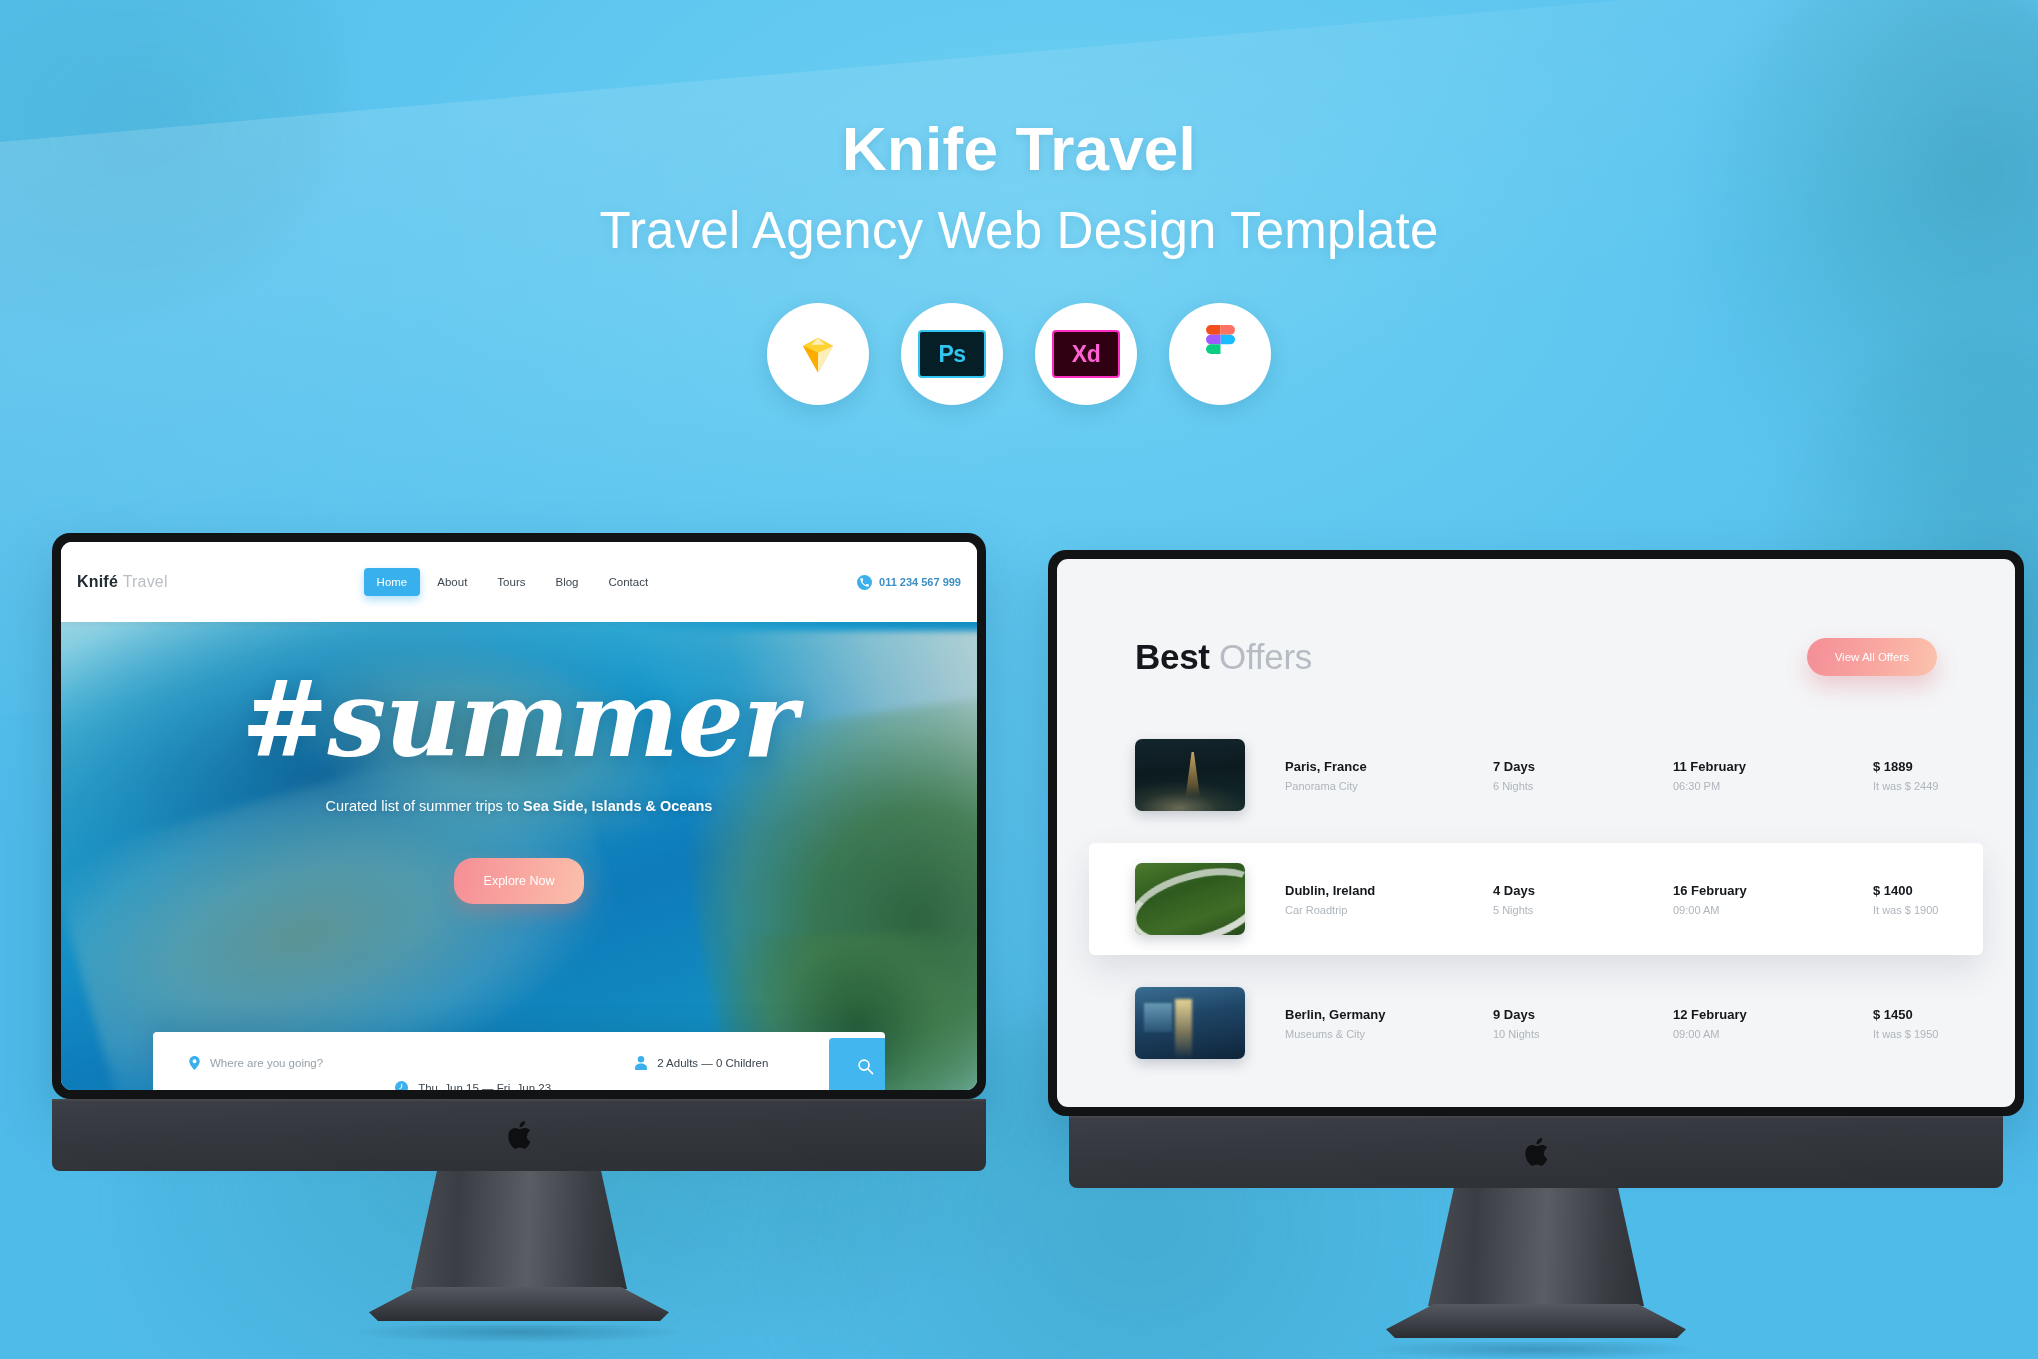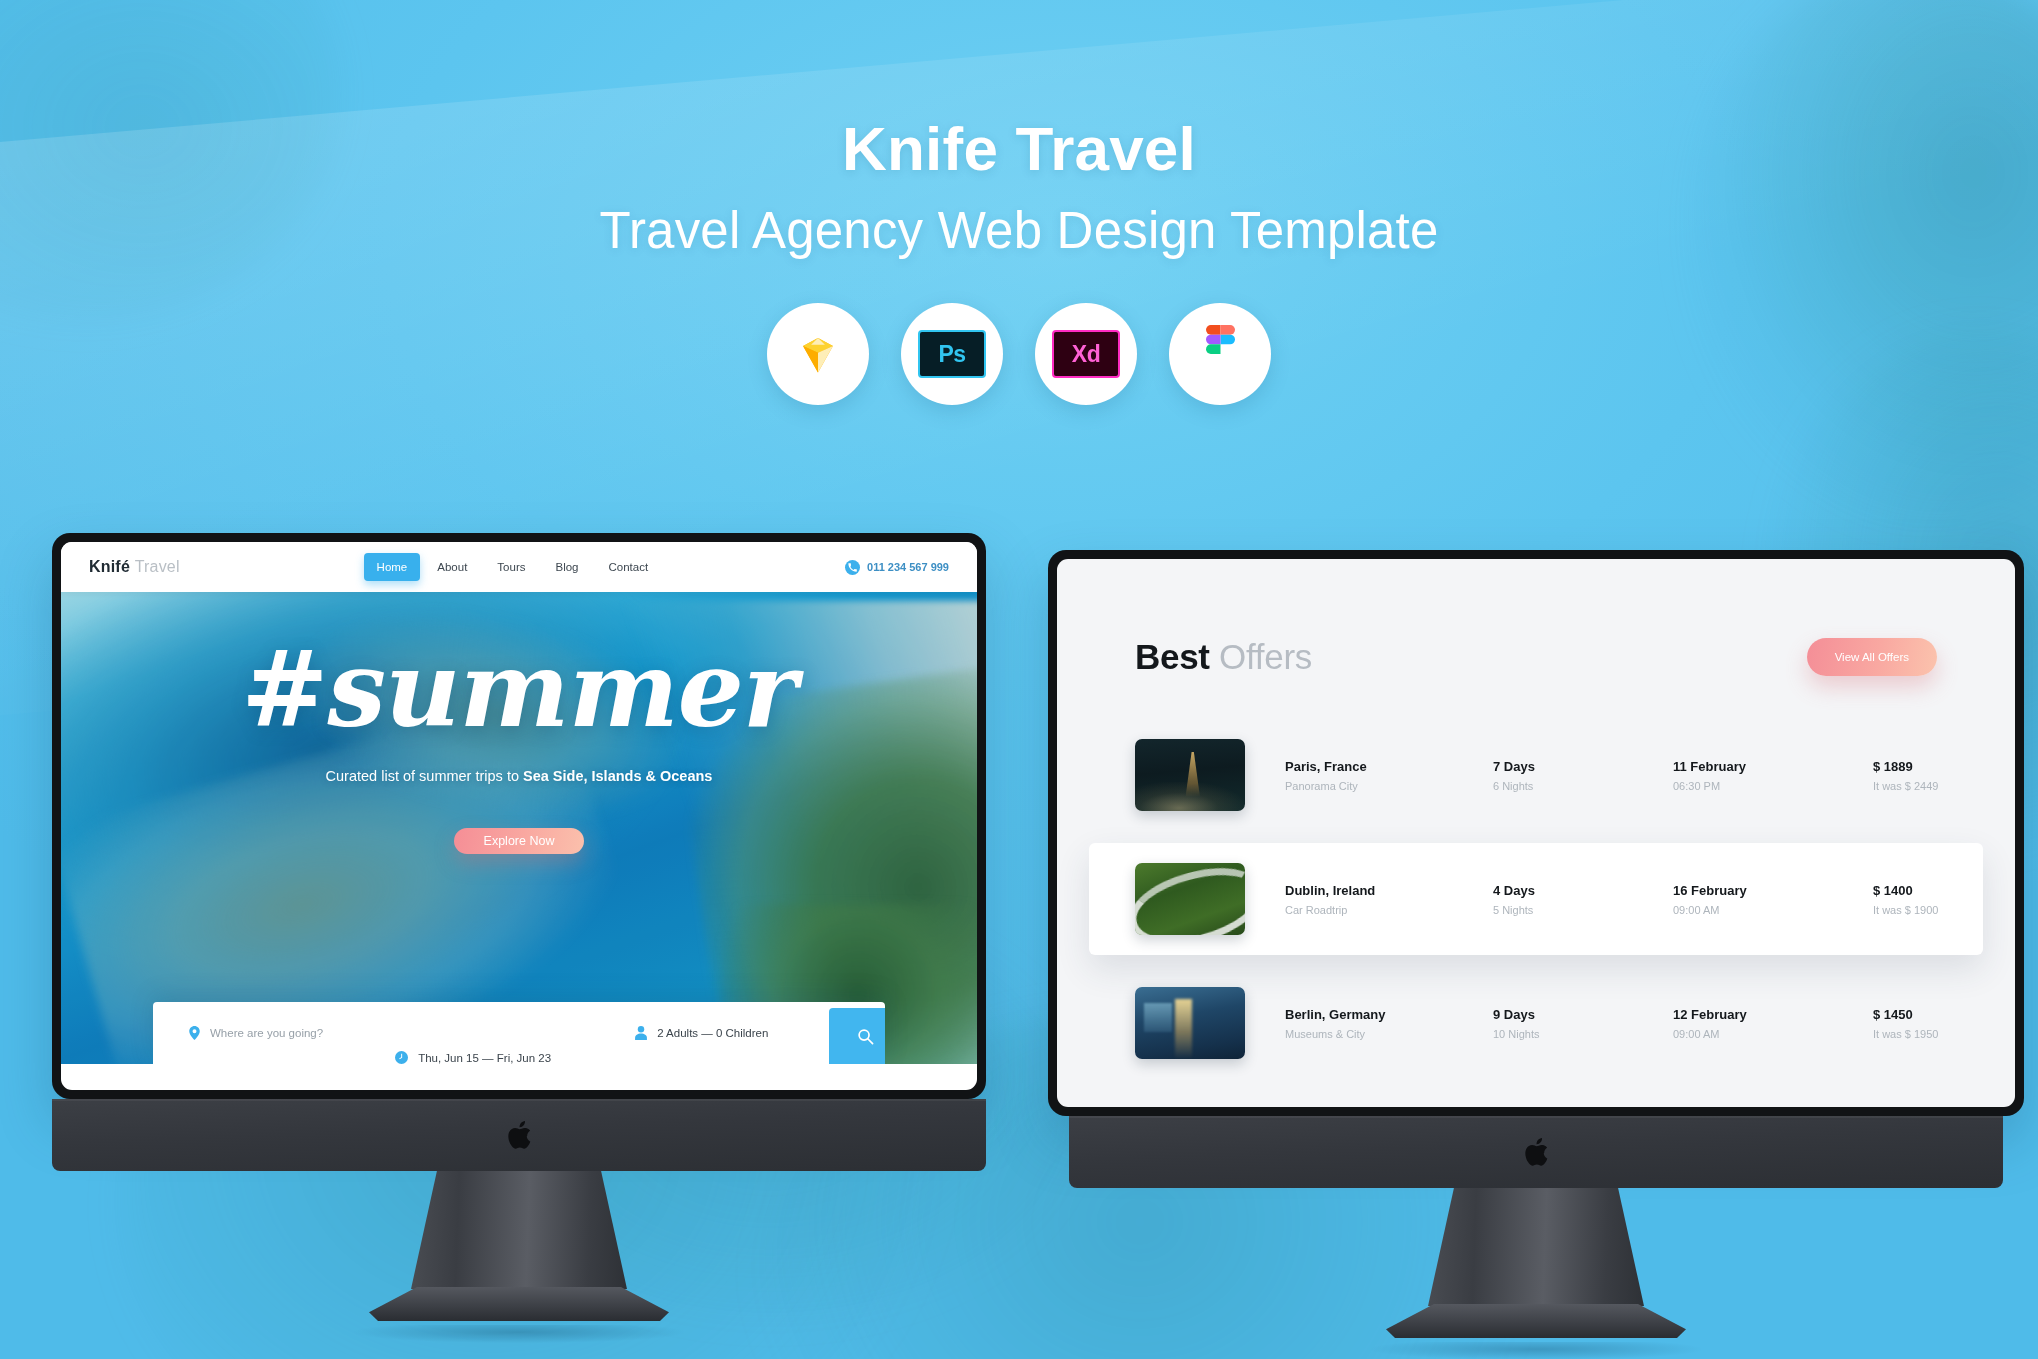--- a/index.html
+++ b/index.html
@@ -114,22 +114,22 @@
     clip-path:polygon(16% 0%, 84% 0%, 100% 74%, 97% 100%, 3% 100%, 0% 74%);
     border-radius:0 0 6px 6px;
   }
   .mon-shadow {
     width:330px; height:18px; margin:4px auto 0;
     background:radial-gradient(ellipse at 50% 40%, rgba(20,70,100,.30) 0%, rgba(20,70,100,0) 72%);
   }
 
   
   .lp-nav {
-    height:50px; background:#ffffff;
-    display:flex; align-items:center; padding:0 28px;
+    height:80px; background:#ffffff;
+    display:flex; align-items:center; padding:0 16px;
     position:relative; z-index:4;
     box-shadow:0 2px 6px rgba(0,0,0,.05);
   }
   .lp-logo { font-size:16px; font-weight:bold; color:#202b33; letter-spacing:.2px; }
   .lp-logo .lt { color:#b9bfc5; font-weight:normal; }
   .lp-menu { display:flex; align-items:center; gap:4px; margin:0 auto; }
   .lp-menu a {
     font-size:11.5px; color:#3d4750; text-decoration:none;
     padding:8px 13px; border-radius:4px; white-space:nowrap;
   }
@@ -176,21 +176,21 @@
     letter-spacing:-1px;
     text-shadow:0 4px 18px rgba(12,70,110,.30);
   }
   .hero-tag {
     margin-top:26px; font-size:14.5px; color:#ffffff;
     text-shadow:0 1px 6px rgba(12,70,110,.35);
   }
   .hero-tag b { font-weight:bold; }
   .hero-cta {
     margin:44px auto 0; display:block;
-    width:130px; height:26px; border:none; cursor:pointer;
+    width:130px; height:46px; border:none; cursor:pointer;
     border-radius:19px; color:#ffffff; font-size:12.5px;
     font-family:"Liberation Sans", sans-serif;
     background:linear-gradient(100deg,#f58e96 0%,#f9a7a0 52%,#fbc0ac 100%);
     box-shadow:0 9px 20px rgba(214,110,110,.34);
   }
 
   .lp-searchbar {
     position:absolute; left:92px; right:92px; bottom:0; height:62px;
     background:#ffffff; display:flex; align-items:stretch;
     border-radius:4px 4px 0 0; z-index:3;

